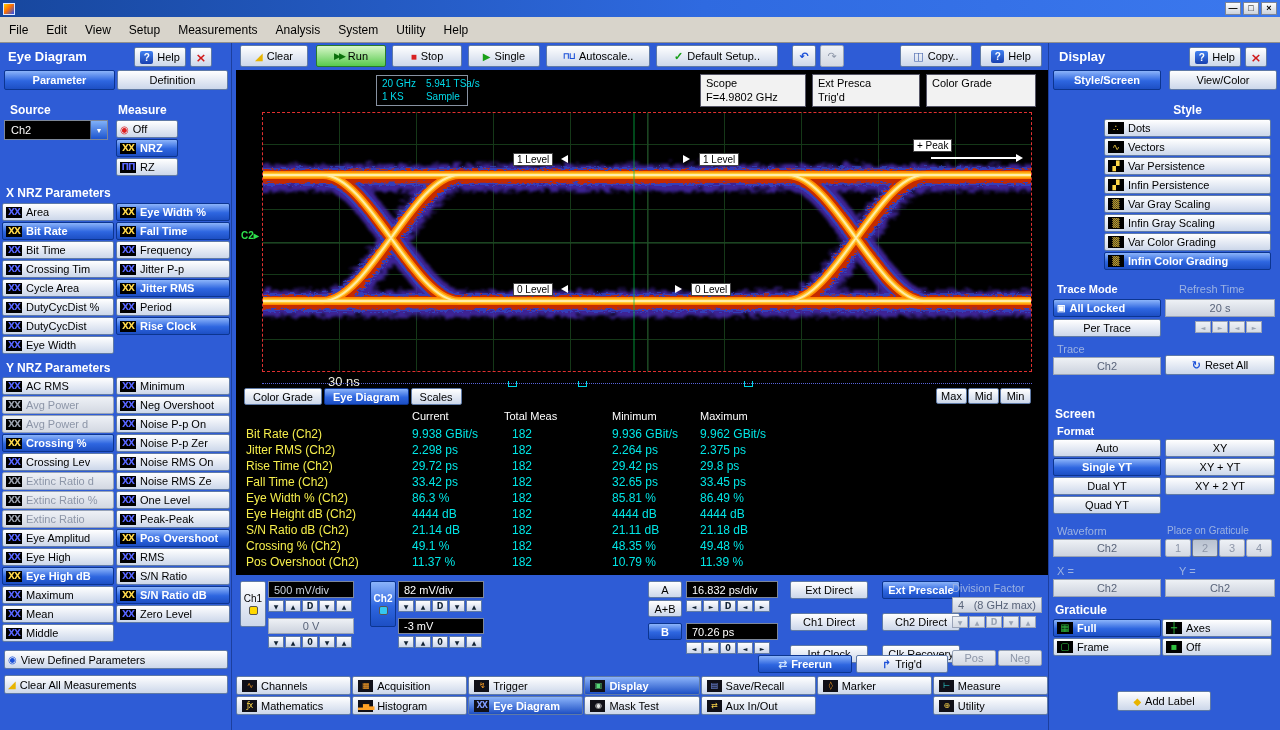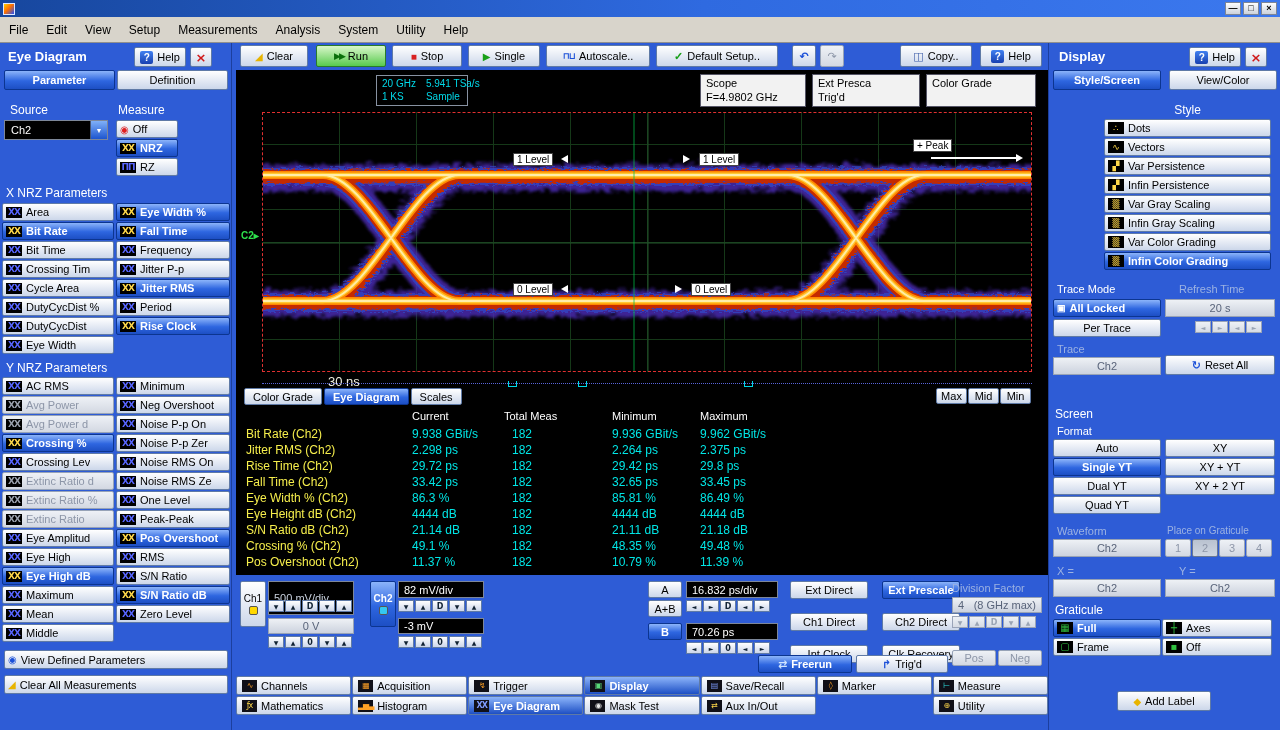--- a/index.html
+++ b/index.html
@@ -25,21 +25,21 @@
 .btn.dis .ic{color:#9aa0ac}
 .sic{flex:0 0 16px;width:16px;height:12px;background:#000;color:#ffd84a;font-size:9px;line-height:12px;text-align:center;font-family:"DejaVu Sans",sans-serif}
 .gic{flex:0 0 16px;width:16px;height:12px;background:#000;color:#30c040;font-size:10px;line-height:12px;text-align:center;font-family:"DejaVu Sans",sans-serif}
 .disp{background:#000;border:1px solid #7d8799;color:#fff;display:flex;align-items:center;padding:0 5px;font-size:11px;white-space:nowrap;overflow:hidden}
 .disp.dim{color:#c9d1de}
 .gdisp{background:linear-gradient(#eef1f5,#ccd2de);border:1px solid #98a3b6;color:#59647a;display:flex;align-items:center;justify-content:center;font-size:11px;white-space:nowrap;overflow:hidden}
 .tb{width:16px;height:12px;font-size:6px;display:flex;align-items:center;justify-content:center;background:linear-gradient(#fff,#ccd6ea);border:1px solid #5f7aa6;color:#123;font-family:"DejaVu Sans",sans-serif}
 .tb.mid{font-size:8px;font-weight:bold}
 .tb.dis{color:#9aa4b4;border-color:#9aa4b8;background:linear-gradient(#eef1f6,#d6dbe4)}
 .tbrow{display:flex;gap:1px;position:absolute}
-.lbl{color:#fff;font-weight:normal;font-size:12px;white-space:nowrap;position:absolute}
+.lbl{color:#fff;font-weight:bold;font-size:12px;white-space:nowrap;position:absolute}
 .dlbl{color:#9cb2e2;font-size:11px;white-space:nowrap;position:absolute}
 .qic{width:13px;height:13px;background:linear-gradient(#4080f0,#1840b0);color:#fff;border-radius:2px;font-size:10px;font-weight:bold;display:flex;align-items:center;justify-content:center;flex:0 0 13px}
 .xic{color:#d01818;font-weight:bold;font-size:13px;font-family:"DejaVu Sans",sans-serif}
 .pcol{position:absolute;display:flex;flex-direction:column;gap:1px}
 .pbtn{height:18px;flex:0 0 18px}
 .plab{overflow:hidden;white-space:nowrap}
 
 .leftpanel{left:0;top:43px;width:232px;height:687px;border-right:1px solid #1c3f9e}
 .rightpanel{left:1048px;top:43px;width:232px;height:687px;border-left:1px solid #1c3f9e}
 .panel-title{color:#fff;font-weight:bold;font-size:13px;position:absolute}
@@ -555,21 +555,21 @@
         <span class="c4">11.39 %</span>
       </div>
     </div>
 </div>
 
 <div class="abs" style="left:236px;top:578px;width:812px;height:97px">
   <div class="abs btn chbtn" style="left:4px;top:3px;width:26px;height:46px">
       <span>Ch1</span>
       <span class="chsq y"></span>
     </div>
-  <div class="abs disp dim" style="left:32px;top:3px;width:86px;height:34px">
+  <div class="abs disp dim" style="left:32px;top:3px;width:86px;height:17px">
       <span>500 mV/div</span>
     </div>
   <div class="tbrow" style="left:32px;top:22px">
     <span class="tb">▼</span>
       <span class="tb">▲</span>
       <span class="tb mid">D</span>
       <span class="tb">▼</span>
       <span class="tb">▲</span>
   </div>
   <div class="abs gdisp" style="left:32px;top:40px;width:86px;height:16px">

